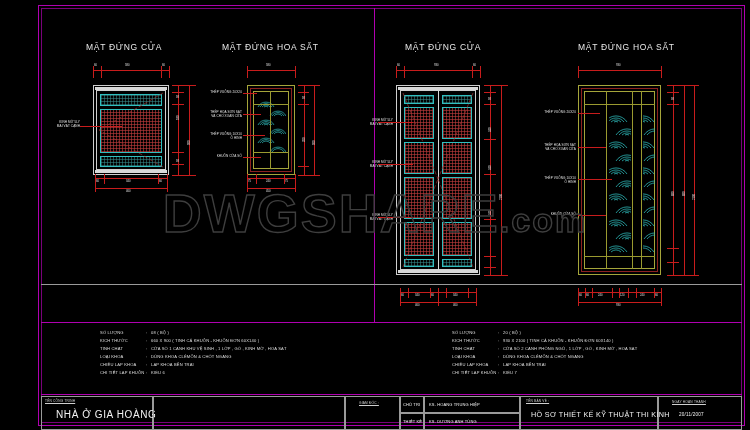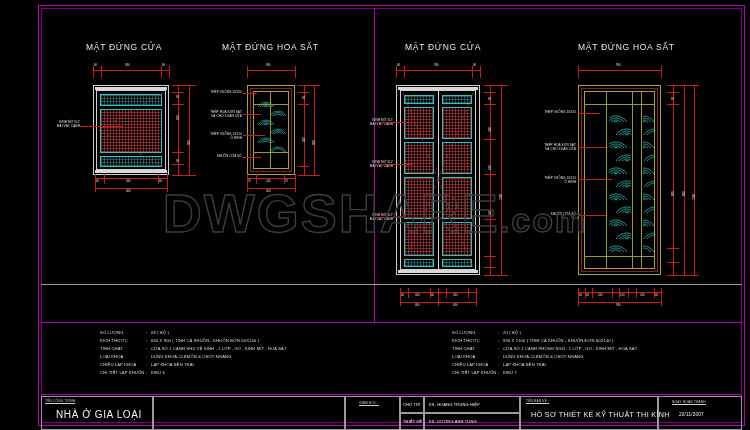--- a/index.html
+++ b/index.html
@@ -629,21 +629,21 @@
       </div>
       <div class="row">
         <span class="k">CHI TIẾT LẮP KHUÔN</span>
         <span class="c">:</span>
         <span class="v">KIỂU 7</span>
       </div>
     </div>
 
   <div class="tb-cell" style="left:41px; top:396px; width:112px; height:34px;"></div>
   <div class="tb-label" style="left:45px; top:399px;">TÊN CÔNG TRÌNH</div>
-  <div class="tb-value tb-big" style="left:56px; top:409px;">NHÀ Ở GIA LOẠI</div>
+  <div class="tb-value tb-big" style="left:56px; top:409px;">NHÀ Ở GIA HOÀNG</div>
 
   <div class="tb-cell" style="left:153px; top:396px; width:192px; height:34px;"></div>
 
   <div class="tb-cell" style="left:345px; top:396px; width:55px; height:34px;"></div>
   <div class="tb-label" style="left:359px; top:401px;">GIÁM ĐỐC :</div>
 
   <div class="tb-cell" style="left:400px; top:396px; width:24px; height:17px;"></div>
   <div class="tb-cell" style="left:400px; top:413px; width:24px; height:17px;"></div>
   <div class="tb-cell" style="left:424px; top:396px; width:96px; height:17px;"></div>
   <div class="tb-cell" style="left:424px; top:413px; width:96px; height:17px;"></div>

